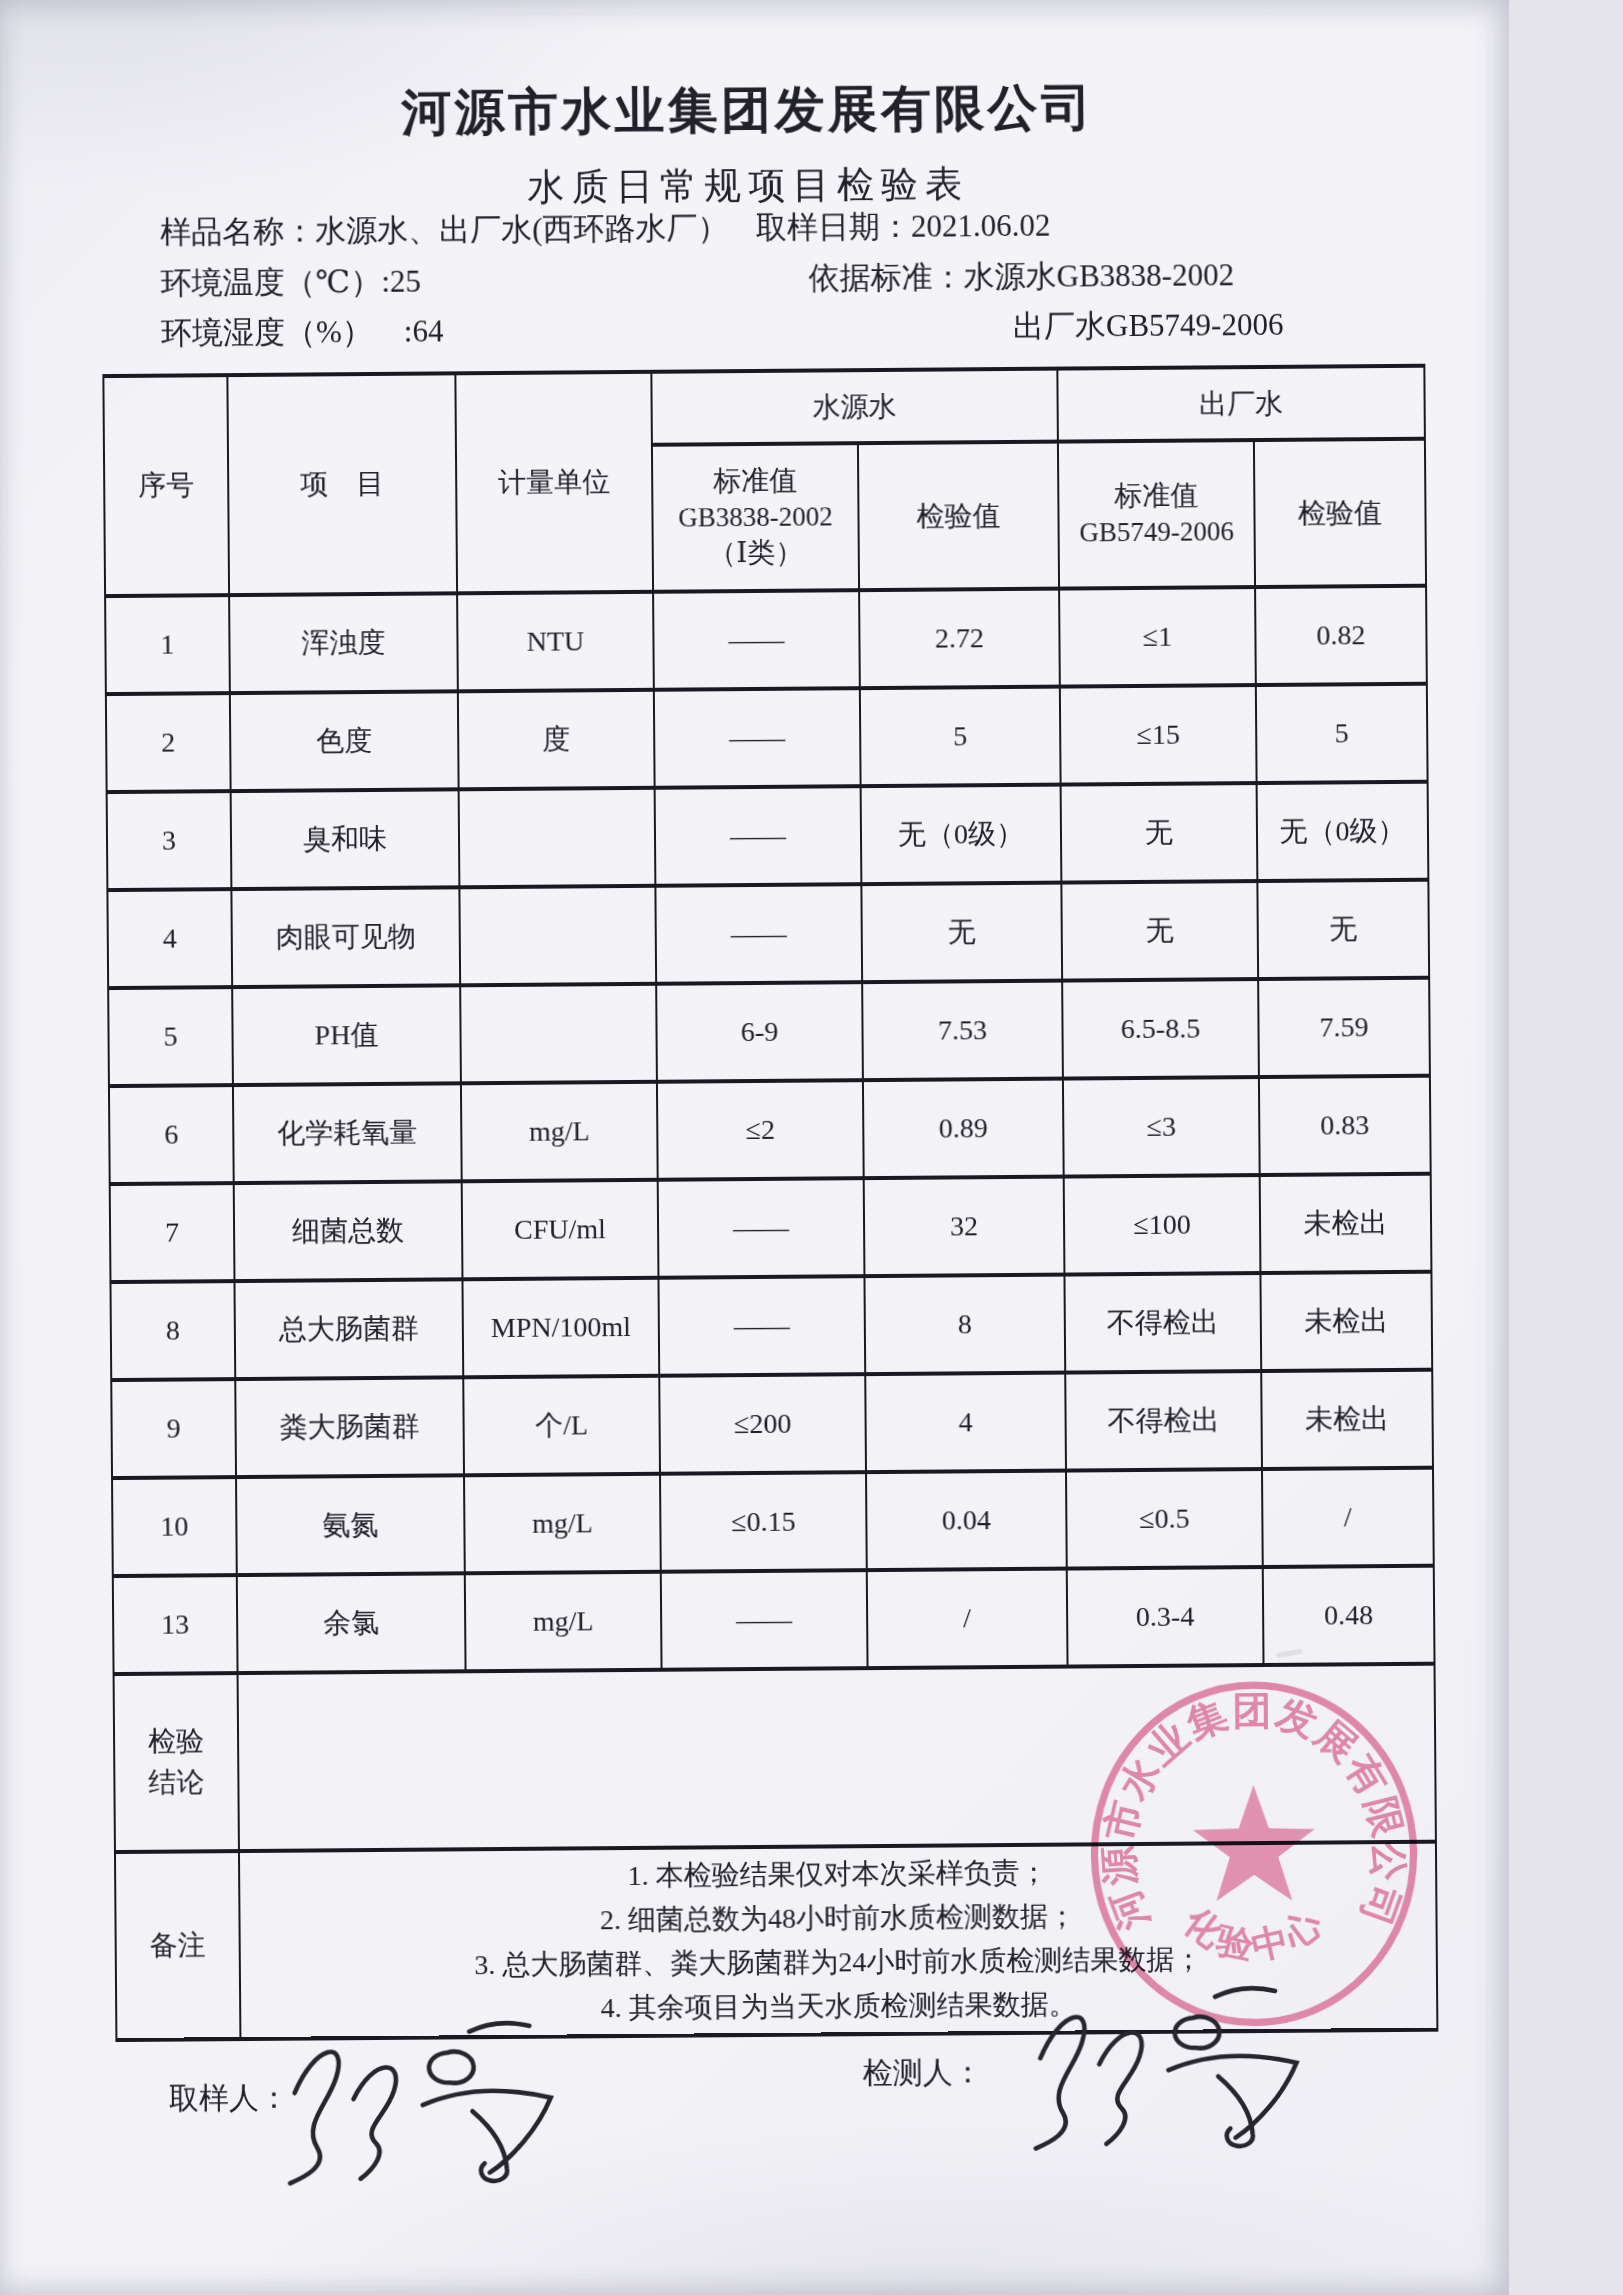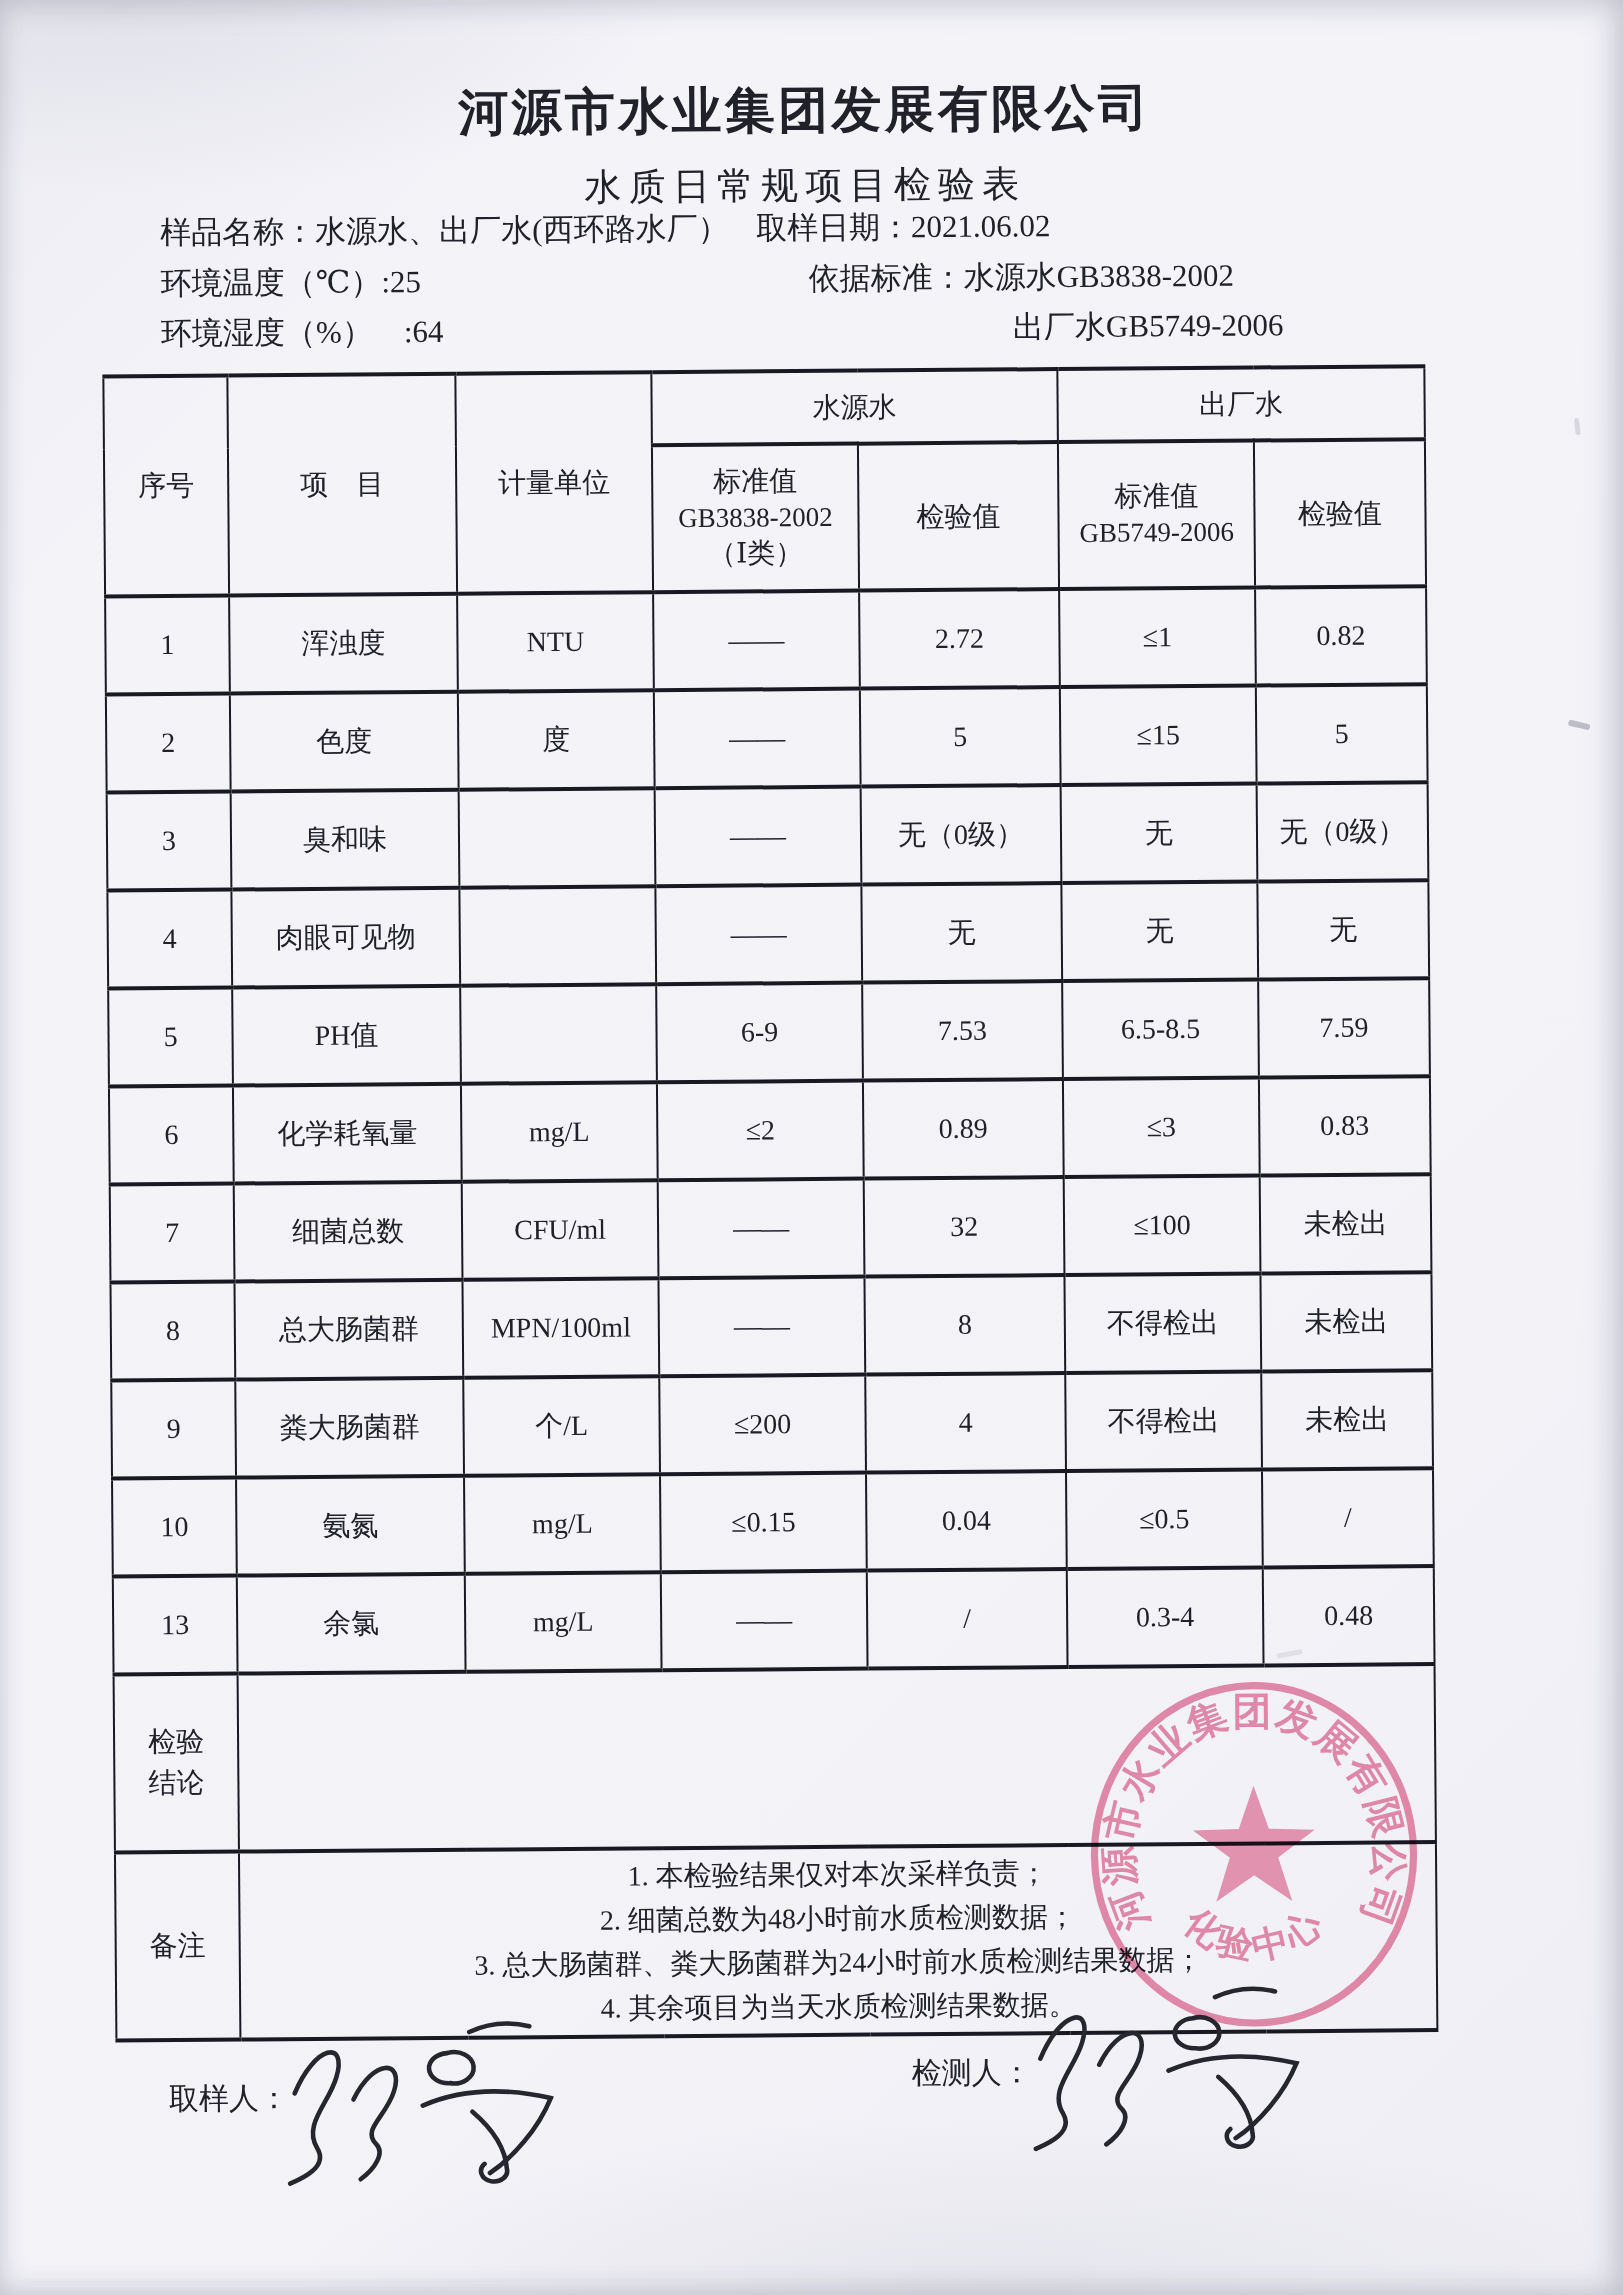--- a/index.html
+++ b/index.html
@@ -1,17 +1,17 @@
 <!DOCTYPE html>
 <html style="font-size:10.5px"><head>
 <meta charset="utf-8">
 <style>
   html,body{margin:0;padding:0;background:#e4e4ea;}
   .sheet{
-    position:relative; width:1623px; height:2295px; overflow:hidden;
+    position:relative; width:1509px; height:2295px; overflow:hidden;
     background:
       radial-gradient(916px 327px at 8% 0%, rgba(170,170,188,.18), rgba(0,0,0,0) 60%),
       radial-gradient(1047px 275px at 60% 100%, rgba(160,160,178,.14), rgba(0,0,0,0) 65%),
       linear-gradient(135deg,#ededf3 0%, #f3f3f8 18%, #f2f2f7 70%, #eeeef4 100%);
     font-family:"Liberation Serif","DejaVu Serif",serif;
     color:#21212a;
     box-shadow: inset -10.5px 0 30px rgba(120,120,145,.22),
                 inset 0 -7.9px 25px rgba(130,130,152,.16),
                 inset 0 10.5px 27.5px rgba(140,140,160,.14);
   }
@@ -56,21 +56,21 @@
   .note-line{font-size:28px; line-height:1.58; white-space:nowrap;}
   .concl-label div{line-height:1.45;}
   .stamp{position:absolute; left:1077px; top:1671px; width:340px; height:367px;
          opacity:.82; mix-blend-mode:multiply; pointer-events:none;}
   .stamp text{font-family:"Liberation Serif","DejaVu Serif",serif; font-weight:700;}
   .sig{position:absolute; pointer-events:none;}
   .sig1{left:267px; top:2011px;}
   .sig2{left:1013px; top:1982px;}
   .foot-label{position:absolute; font-size:30px; white-space:nowrap;}
   .f1{left:160px; top:2074px;}
-  .f2{left:903px; top:2054px;}
+  .f2{left:854px; top:2054px;}
   .speck{position:absolute; background:rgba(125,125,142,.45); border-radius:2.6px;}
   .sp1{left:1570px; top:728px; width:22px; height:5.9px; transform:rotate(14deg);}
   .sp2{left:1579px; top:424px; width:5.2px; height:17px; transform:rotate(-6deg); opacity:.5;}
   .sp3{left:1271px; top:1655px; width:26px; height:4.6px; transform:rotate(-10deg); opacity:.35;}
 </style>
 </head>
 <body>
 
 <div class="sheet">
   <div class="tilt">

